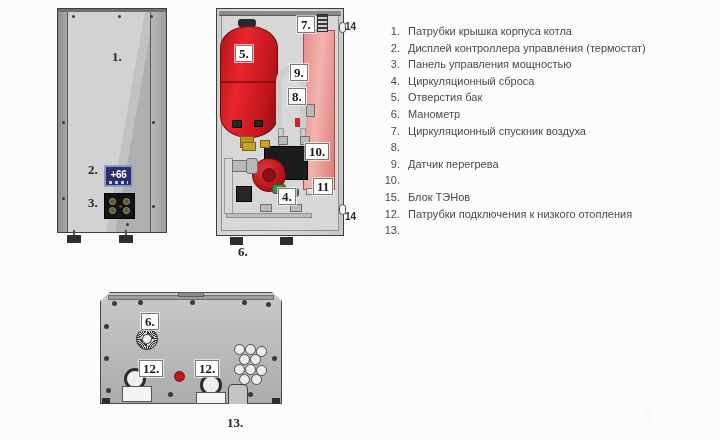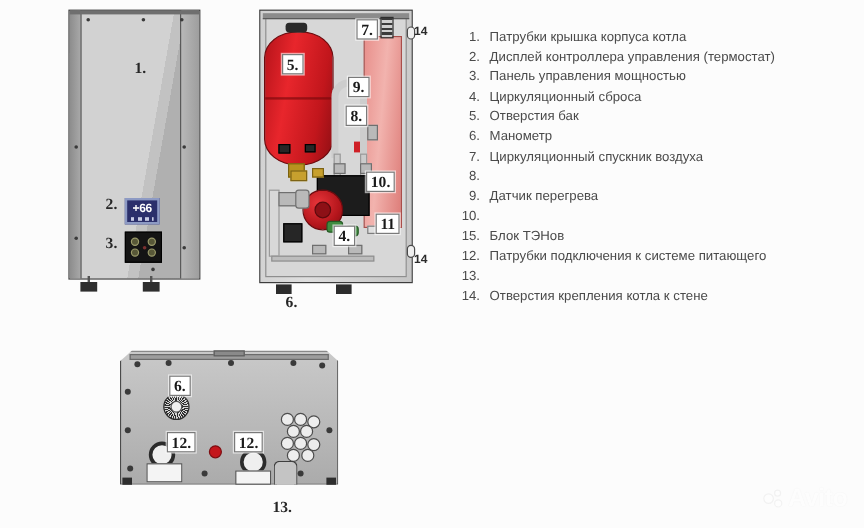--- a/index.html
+++ b/index.html
@@ -405,28 +405,24 @@
     </div>
     <div class="legend-row">
       <span class="legend-num">10.</span>
     </div>
     <div class="legend-row">
       <span class="legend-num">15.</span>
       <span class="legend-text">Блок ТЭНов</span>
     </div>
     <div class="legend-row">
       <span class="legend-num">12.</span>
-      <span class="legend-text">Патрубки подключения к системе питающего</span>
+      <span class="legend-text">Патрубки подключения к низкого отопления</span>
     </div>
     <div class="legend-row">
       <span class="legend-num">13.</span>
-    </div>
-    <div class="legend-row">
-      <span class="legend-num">14.</span>
-      <span class="legend-text">Отверстия крепления котла к стене</span>
     </div>
   </div>
 
   <div class="watermark">
     <span class="wm-dots">
       <span class="wm-dot wm-d1"></span>
       <span class="wm-dot wm-d2"></span>
       <span class="wm-dot wm-d3"></span>
     </span>
     <span class="wm-text">Avito</span>

